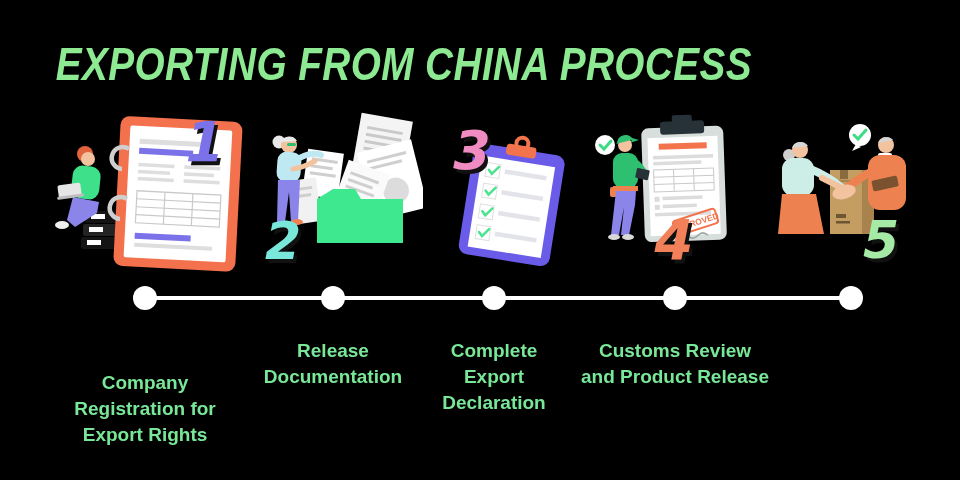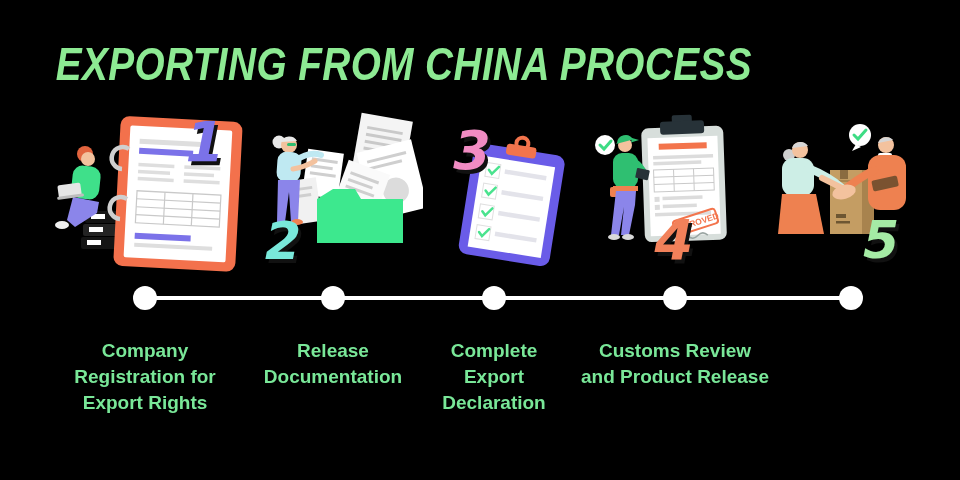--- a/index.html
+++ b/index.html
@@ -254,18 +254,18 @@
     <text class="num f52" x="125" y="148" text-anchor="middle" fill="#a5eba5">5</text>
   </svg>
 
   <div class="timeline-line"></div>
   <div class="dot" style="left:133px;"></div>
   <div class="dot" style="left:321px;"></div>
   <div class="dot" style="left:482px;"></div>
   <div class="dot" style="left:663px;"></div>
   <div class="dot" style="left:839px;"></div>
 
-  <div class="step-label" style="left:50px;width:190px;">Company Registration for Export Rights</div>
+  <div class="step-label" style="left:50px;width:190px;margin-top:32px;">Company Registration for Export Rights</div>
   <div class="step-label" style="left:243px;width:180px;">Release Documentation</div>
   <div class="step-label" style="left:419px;width:150px;">Complete Export Declaration</div>
   <div class="step-label" style="left:580px;width:190px;">Customs Review and Product Release</div>
 
 </div>
 
 </body></html>

